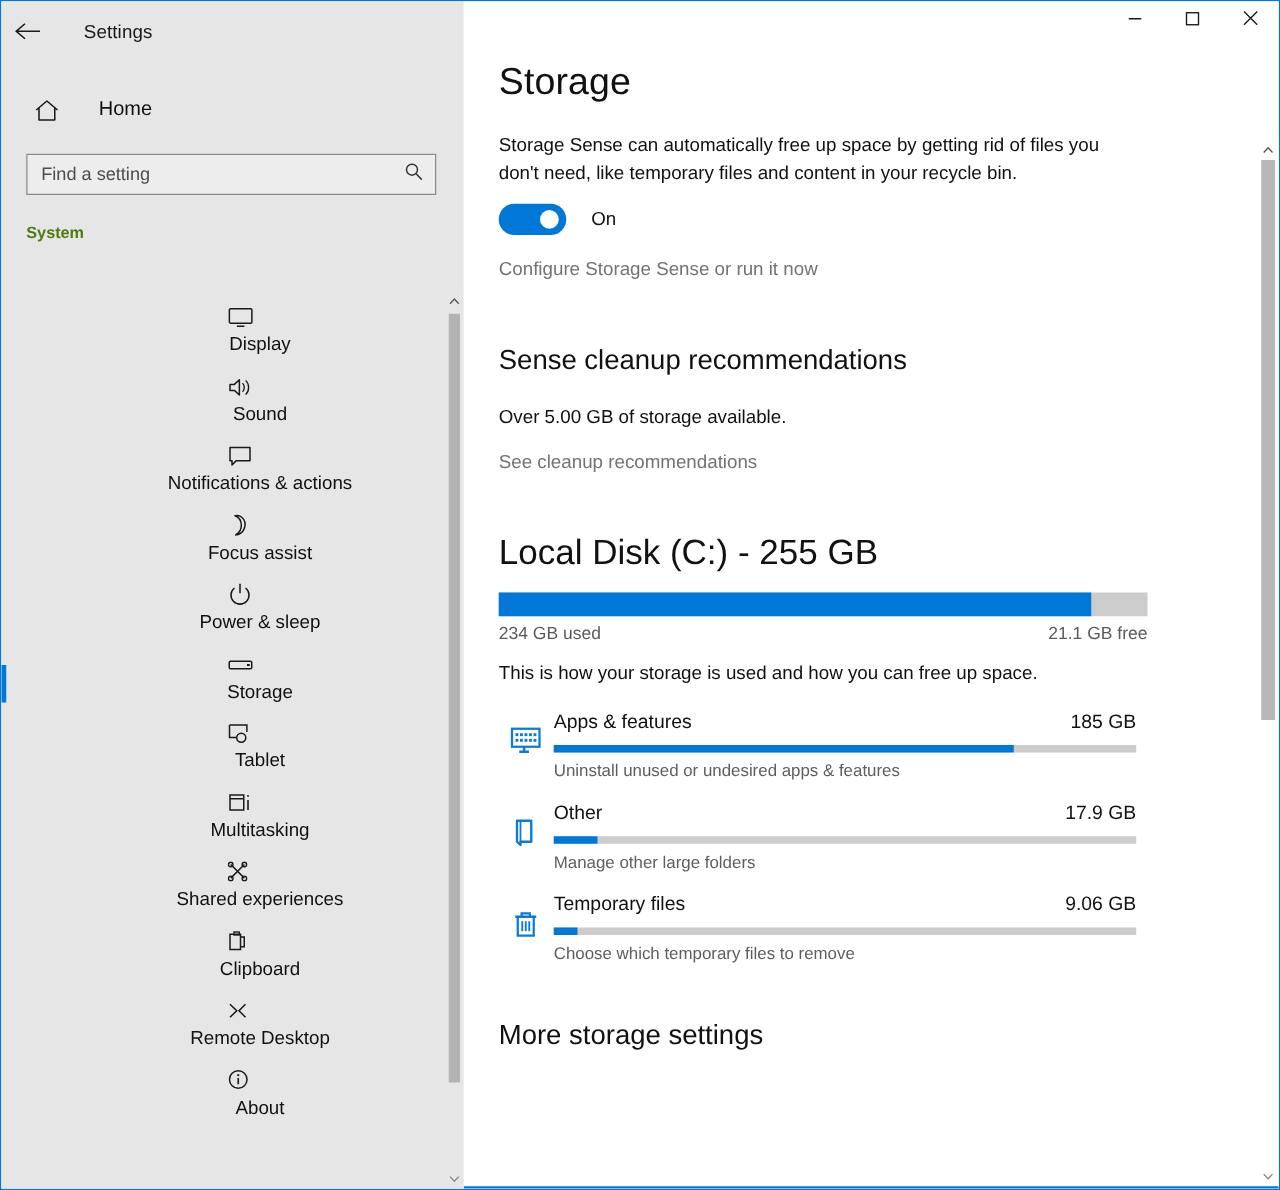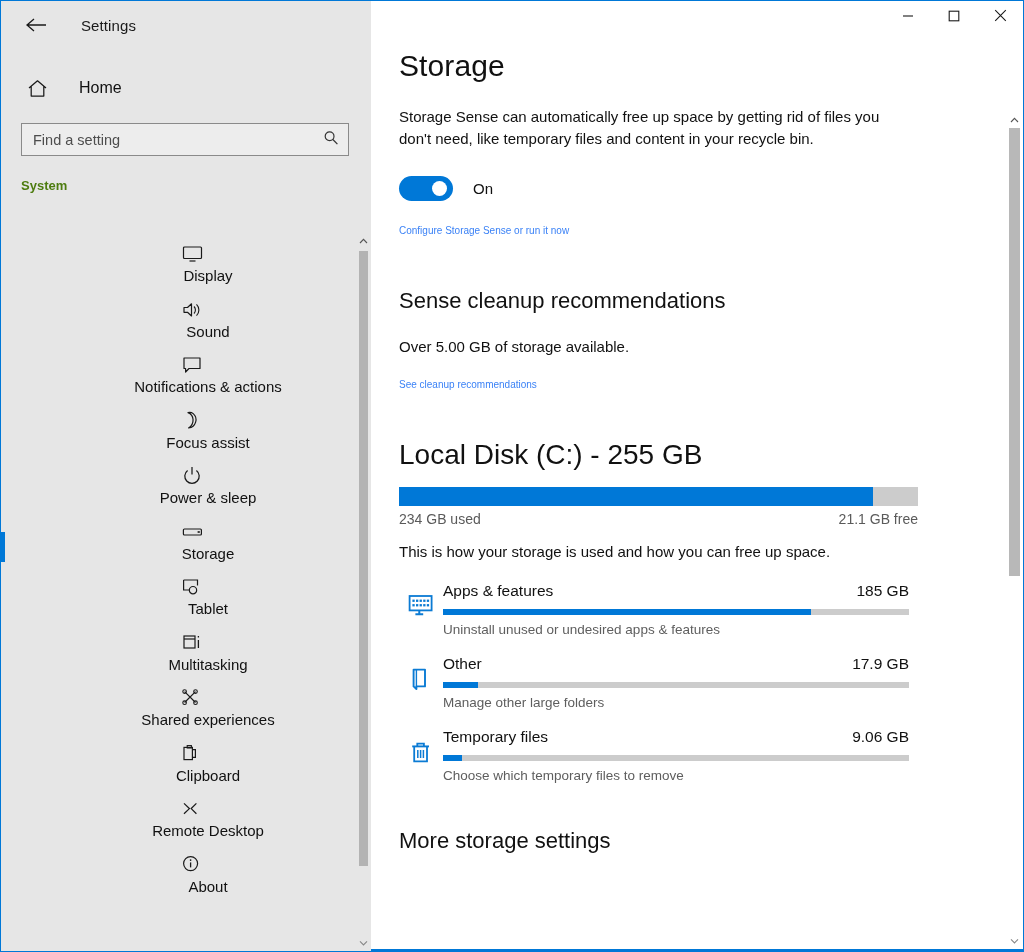--- a/index.html
+++ b/index.html
@@ -23,21 +23,20 @@
     width: 370px;
     height: 950px;
     background: #e6e6e6;
     position: relative;
     flex: 0 0 370px;
   }
   .sidebar-titlebar {
     height: 48px;
     display: flex;
     align-items: center;
-    padding-left: 14px;
   }
   .back-btn {
     width: 42px; height: 34px;
     display: flex; align-items: center; justify-content: center;
     cursor: pointer;
   }
   .back-btn svg { display: block; }
   .settings-title {
     font-size: 15px;
     color: #1a1a1a;
@@ -181,31 +180,31 @@
     letter-spacing: .1px;
     margin-bottom: 23px;
   }
   p.body-text {
     font-size: 15px;
     color: #111;
     line-height: 21.5px;
     max-width: 490px;
   }
   .link {
-    font-size: 10px;
-    color: #3b82f6;
+    font-size: 15px;
+    color: #737373;
     text-decoration: none;
     display: inline-block;
     cursor: pointer;
   }
 
   .toggle-row {
     display: flex;
     align-items: center;
-    margin-top: 27px;
+    margin-top: 14px;
     text-align: right;
   }
   .toggle {
     width: 54px; height: 25px;
     border-radius: 13px;
     background: #0078d7;
     position: relative;
     cursor: pointer;
     flex: 0 0 54px;
   }

